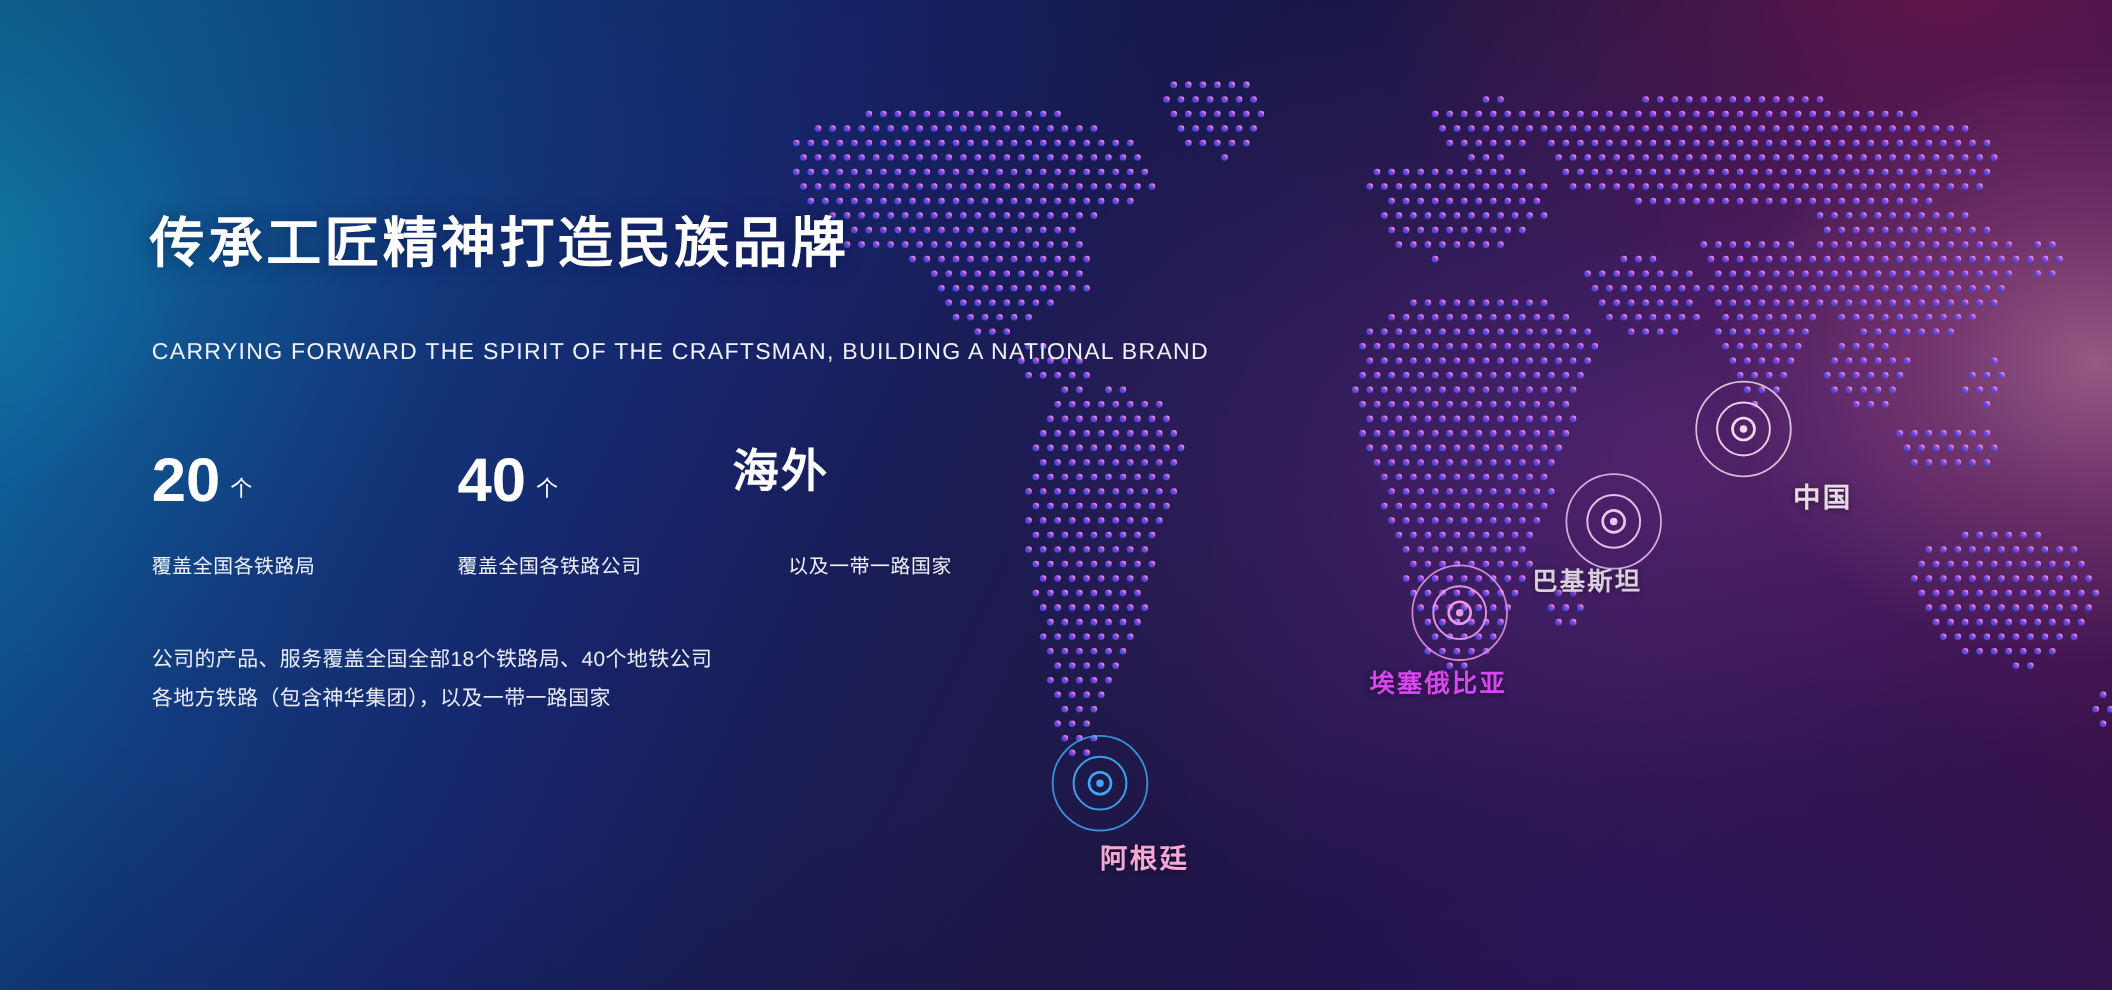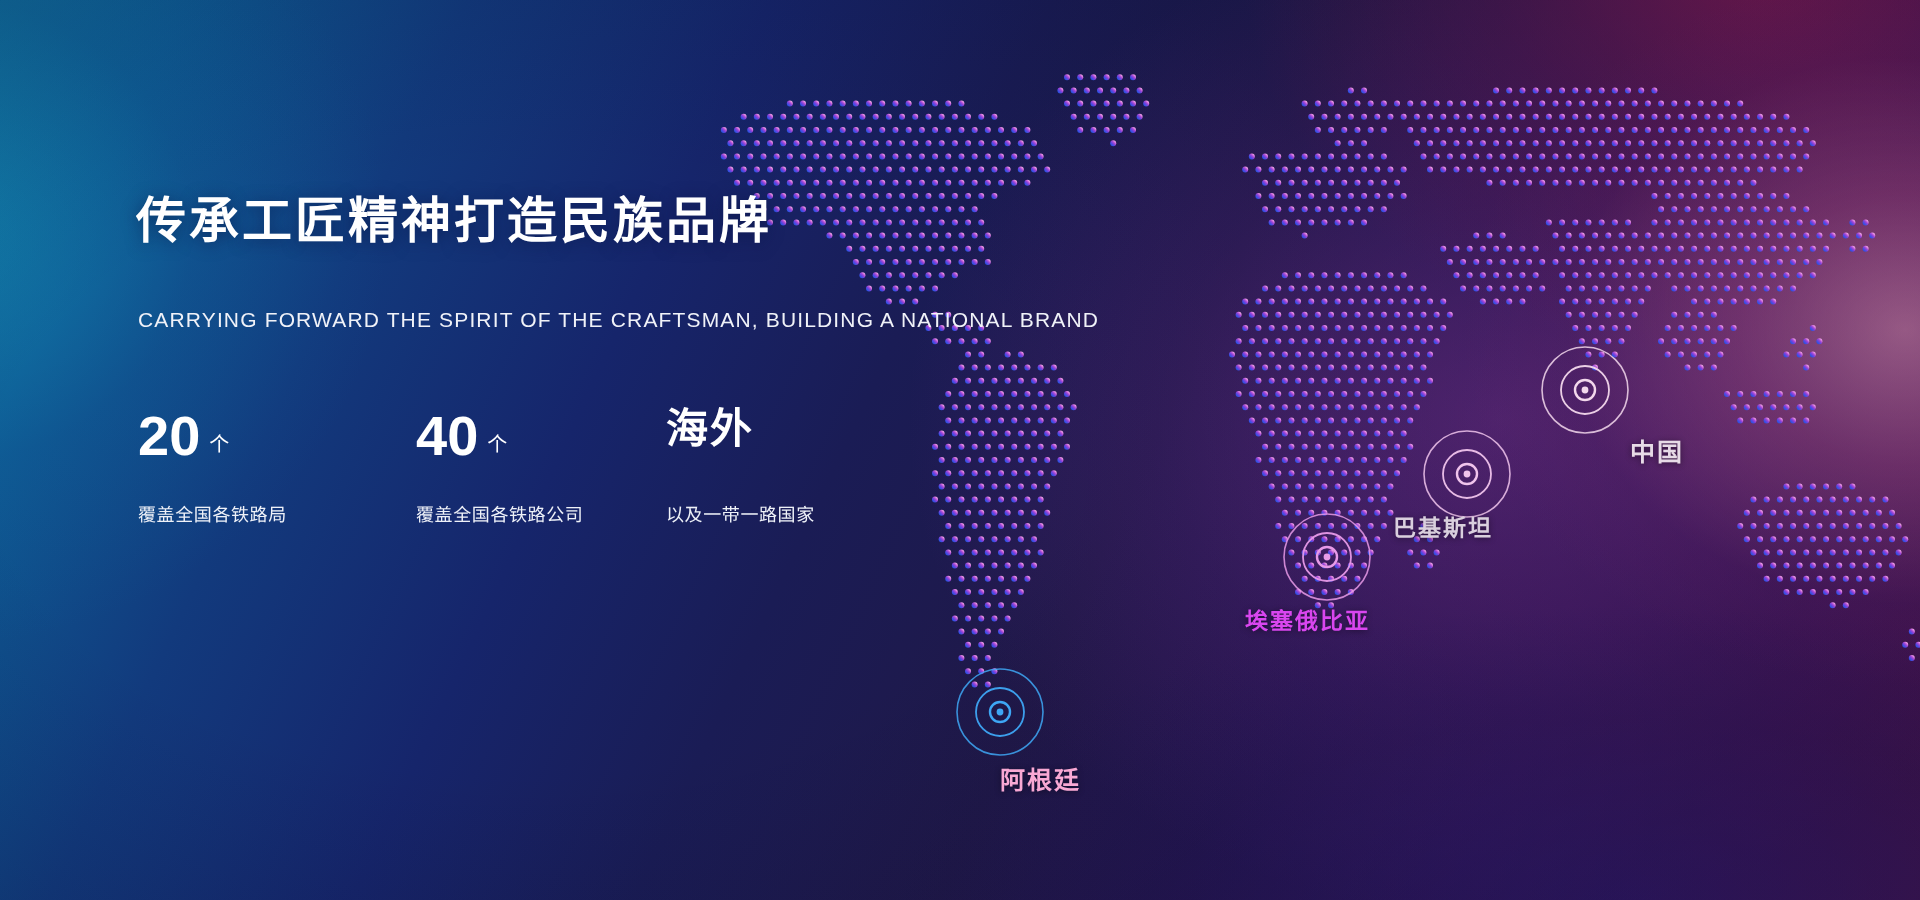--- a/index.html
+++ b/index.html
@@ -138,21 +138,21 @@
   #stats {
     position: absolute;
     top: 408px;
     left: 2px;
     display: flex;
     align-items: flex-start;
   }
   .stat { position: relative; }
   .stat-0 { width: 278px; }
   .stat-1 { width: 250px; }
-  .stat-2 { width: 250px; }
+  .stat-2 { width: 250px; text-align: center; }
   .stat-value-row {
     display: flex;
     align-items: baseline;
     height: 62px;
   }
   .stat-number {
     font-size: 56px;
     font-weight: 900;
     color: #ffffff;
     line-height: 1;
@@ -1756,15 +1756,19 @@
           <div class="stat-desc">覆盖全国各铁路公司</div>
         </div>
         <div class="stat stat-2">
           <div class="stat-value-row">
             <span class="stat-number is-cjk">海外</span>
           </div>
           <div class="stat-desc">以及一带一路国家</div>
         </div>
       </div>
 
+    <div id="description">
+      <div>公司的产品、服务覆盖全国全部18个铁路局、40个地铁公司</div>
+      <div>各地方铁路（包含神华集团），以及一带一路国家</div>
+    </div>
 
   </div>
 </div>
 
 </body></html>

